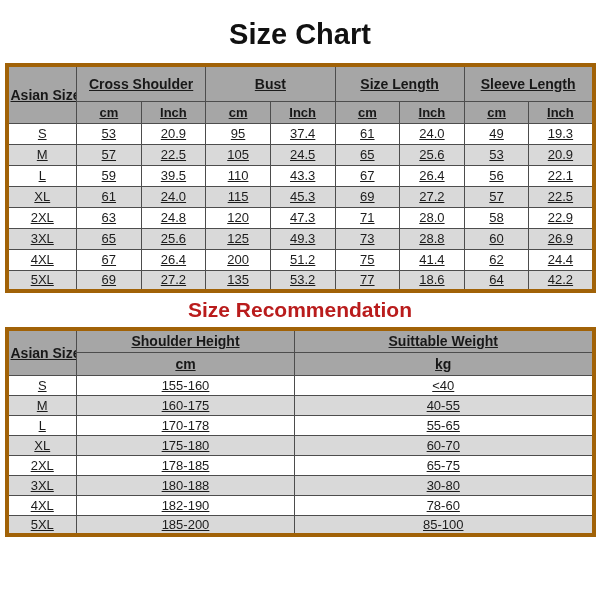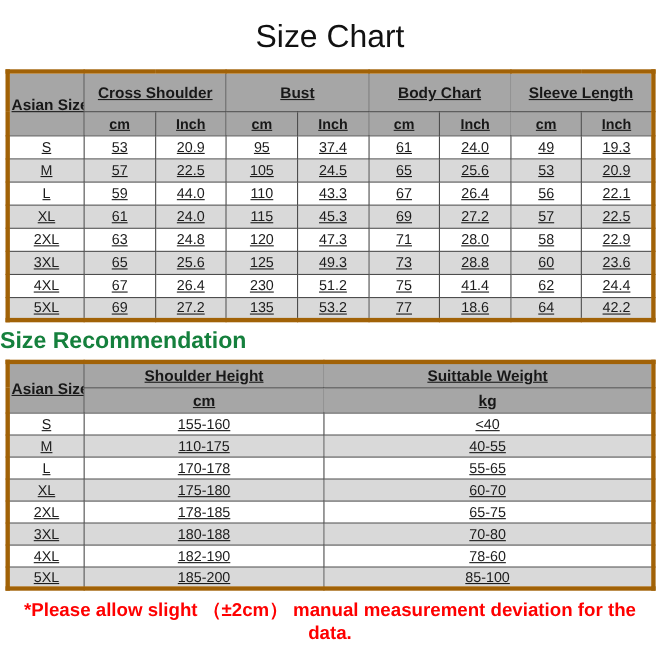--- a/index.html
+++ b/index.html
@@ -8,30 +8,30 @@
     padding: 0;
     width: 600px;
     height: 600px;
     background: #ffffff;
     font-family: "Liberation Sans", sans-serif;
     color: #1c1c1c;
   }
   .page-title {
     text-align: center;
     font-size: 29px;
-    font-weight: normal;
+    font-weight: bold;
     color: #111111;
     margin: 18px 0 12px 0;
     letter-spacing: 0px;
   }
   .section-title {
-    text-align: left;
+    text-align: center;
     font-size: 21px;
     font-weight: bold;
-    color: #15803d;
+    color: #b91c1c;
     margin: 5px 0 5px 0;
   }
   table {
     width: 591px;
     margin: 0 auto;
     border-collapse: collapse;
     table-layout: fixed;
     border: 4px solid #a16207;
     text-decoration: underline;
   }
@@ -81,21 +81,21 @@
         <col>
         <col>
         <col>
         <col>
     </colgroup>
     <thead>
       <tr class="group-row">
         <th rowspan="2" class="corner-cell">Asian Size</th>
         <th colspan="2">Cross Shoulder</th>
         <th colspan="2">Bust</th>
-        <th colspan="2">Body Chart</th>
+        <th colspan="2">Size Length</th>
         <th colspan="2">Sleeve Length</th>
       </tr>
       <tr class="unit-row">
         <th>cm</th>
         <th>Inch</th>
         <th>cm</th>
         <th>Inch</th>
         <th>cm</th>
         <th>Inch</th>
         <th>cm</th>
@@ -121,21 +121,21 @@
           <td>105</td>
           <td>24.5</td>
           <td>65</td>
           <td>25.6</td>
           <td>53</td>
           <td>20.9</td>
         </tr>
         <tr>
           <td>L</td>
           <td>59</td>
-          <td>44.0</td>
+          <td>39.5</td>
           <td>110</td>
           <td>43.3</td>
           <td>67</td>
           <td>26.4</td>
           <td>56</td>
           <td>22.1</td>
         </tr>
         <tr class="alt">
           <td>XL</td>
           <td>61</td>
@@ -160,27 +160,27 @@
         </tr>
         <tr class="alt">
           <td>3XL</td>
           <td>65</td>
           <td>25.6</td>
           <td>125</td>
           <td>49.3</td>
           <td>73</td>
           <td>28.8</td>
           <td>60</td>
-          <td>23.6</td>
+          <td>26.9</td>
         </tr>
         <tr>
           <td>4XL</td>
           <td>67</td>
           <td>26.4</td>
-          <td>230</td>
+          <td>200</td>
           <td>51.2</td>
           <td>75</td>
           <td>41.4</td>
           <td>62</td>
           <td>24.4</td>
         </tr>
         <tr class="alt">
           <td>5XL</td>
           <td>69</td>
           <td>27.2</td>
@@ -214,51 +214,50 @@
       </tr>
     </thead>
     <tbody>
         <tr>
           <td>S</td>
           <td>155-160</td>
           <td>&lt;40</td>
         </tr>
         <tr class="alt">
           <td>M</td>
-          <td>110-175</td>
+          <td>160-175</td>
           <td>40-55</td>
         </tr>
         <tr>
           <td>L</td>
           <td>170-178</td>
           <td>55-65</td>
         </tr>
         <tr class="alt">
           <td>XL</td>
           <td>175-180</td>
           <td>60-70</td>
         </tr>
         <tr>
           <td>2XL</td>
           <td>178-185</td>
           <td>65-75</td>
         </tr>
         <tr class="alt">
           <td>3XL</td>
           <td>180-188</td>
-          <td>70-80</td>
+          <td>30-80</td>
         </tr>
         <tr>
           <td>4XL</td>
           <td>182-190</td>
           <td>78-60</td>
         </tr>
         <tr class="alt">
           <td>5XL</td>
           <td>185-200</td>
           <td>85-100</td>
         </tr>
       </tbody>
   </table>
 
-  <p class="footnote">*Please allow slight （±2cm） manual measurement deviation for the data.</p>
 
 </main>
 
 </body></html>

